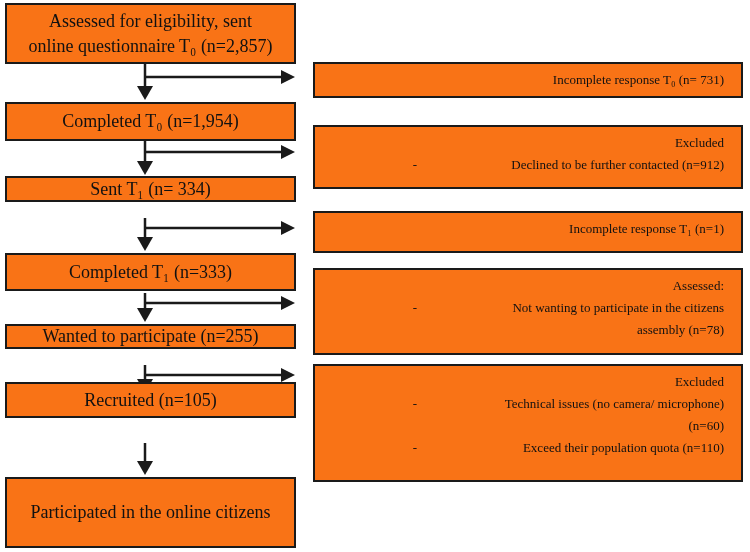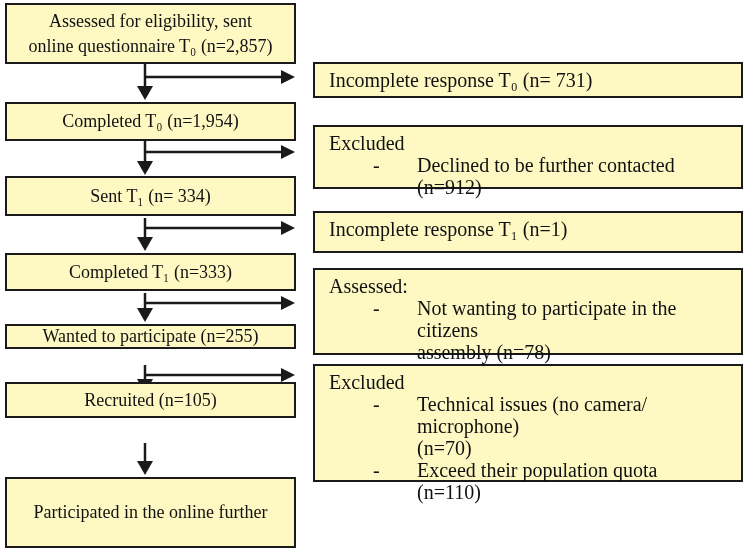--- a/index.html
+++ b/index.html
@@ -12,41 +12,41 @@
     width: 750px;
     height: 552px;
     background: #ffffff;
     font-family: "Liberation Serif", "DejaVu Serif", serif;
     color: #111111;
     overflow: hidden;
   }
   .box {
     position: absolute;
     border: 2px solid #1a1a1a;
-    background: #fef9c3;
+    background: #f97316;
     box-sizing: border-box;
   }
   .lbox {
     left: 5px;
     width: 291px;
     display: flex;
     flex-direction: column;
     align-items: center;
     justify-content: center;
     text-align: center;
     font-size: 18px;
     line-height: 25px;
   }
   .rbox {
     left: 313px;
     width: 430px;
     padding: 5px 17px 0 14px;
-    font-size: 20px;
+    font-size: 13px;
     line-height: 22px;
-    text-align: left;
+    text-align: right;
   }
   .rhead { white-space: nowrap; }
   .bullet { display: flex; }
   .bullet .dash {
     margin-left: 44px;
     width: 44px;
     flex: 0 0 44px;
   }
   .bullet .btext { flex: 1 1 auto; }
   #arrows {
@@ -92,38 +92,38 @@
 
   <div class="box lbox" style="top:3px;height:61px">
     <div>Assessed for eligibility, sent</div>
     <div>online questionnaire T₀ (n=2,857)</div>
   </div>
 
   <div class="box lbox" style="top:102px;height:39px">
     <div>Completed T₀ (n=1,954)</div>
   </div>
 
-  <div class="box lbox" style="top:176px;height:40px">
+  <div class="box lbox" style="top:176px;height:26px">
     <div>Sent T₁ (n= 334)</div>
   </div>
 
   <div class="box lbox" style="top:253px;height:38px">
     <div>Completed T₁ (n=333)</div>
   </div>
 
   <div class="box lbox" style="top:324px;height:25px">
     <div>Wanted to participate (n=255)</div>
   </div>
 
   <div class="box lbox" style="top:382px;height:36px">
     <div>Recruited (n=105)</div>
   </div>
 
   <div class="box lbox" style="top:477px;height:71px">
-    <div>Participated in the online further</div>
+    <div>Participated in the online citizens</div>
   </div>
 
   <div class="box rbox" style="top:62px;height:36px">
     <div class="rhead">Incomplete response T₀ (n= 731)</div>
   </div>
 
   <div class="box rbox" style="top:125px;height:64px">
     <div class="rhead">Excluded</div>
     <div class="bullet">
       <span class="dash">-</span>
@@ -147,21 +147,21 @@
       </span>
     </div>
   </div>
 
   <div class="box rbox" style="top:364px;height:118px">
     <div class="rhead">Excluded</div>
     <div class="bullet">
       <span class="dash">-</span>
       <span class="btext">
         <div>Technical issues (no camera/ microphone)</div>
-        <div>(n=70)</div>
+        <div>(n=60)</div>
       </span>
     </div>
     <div class="bullet">
       <span class="dash">-</span>
       <span class="btext">
         <div>Exceed their population quota (n=110)</div>
       </span>
     </div>
   </div>
 

